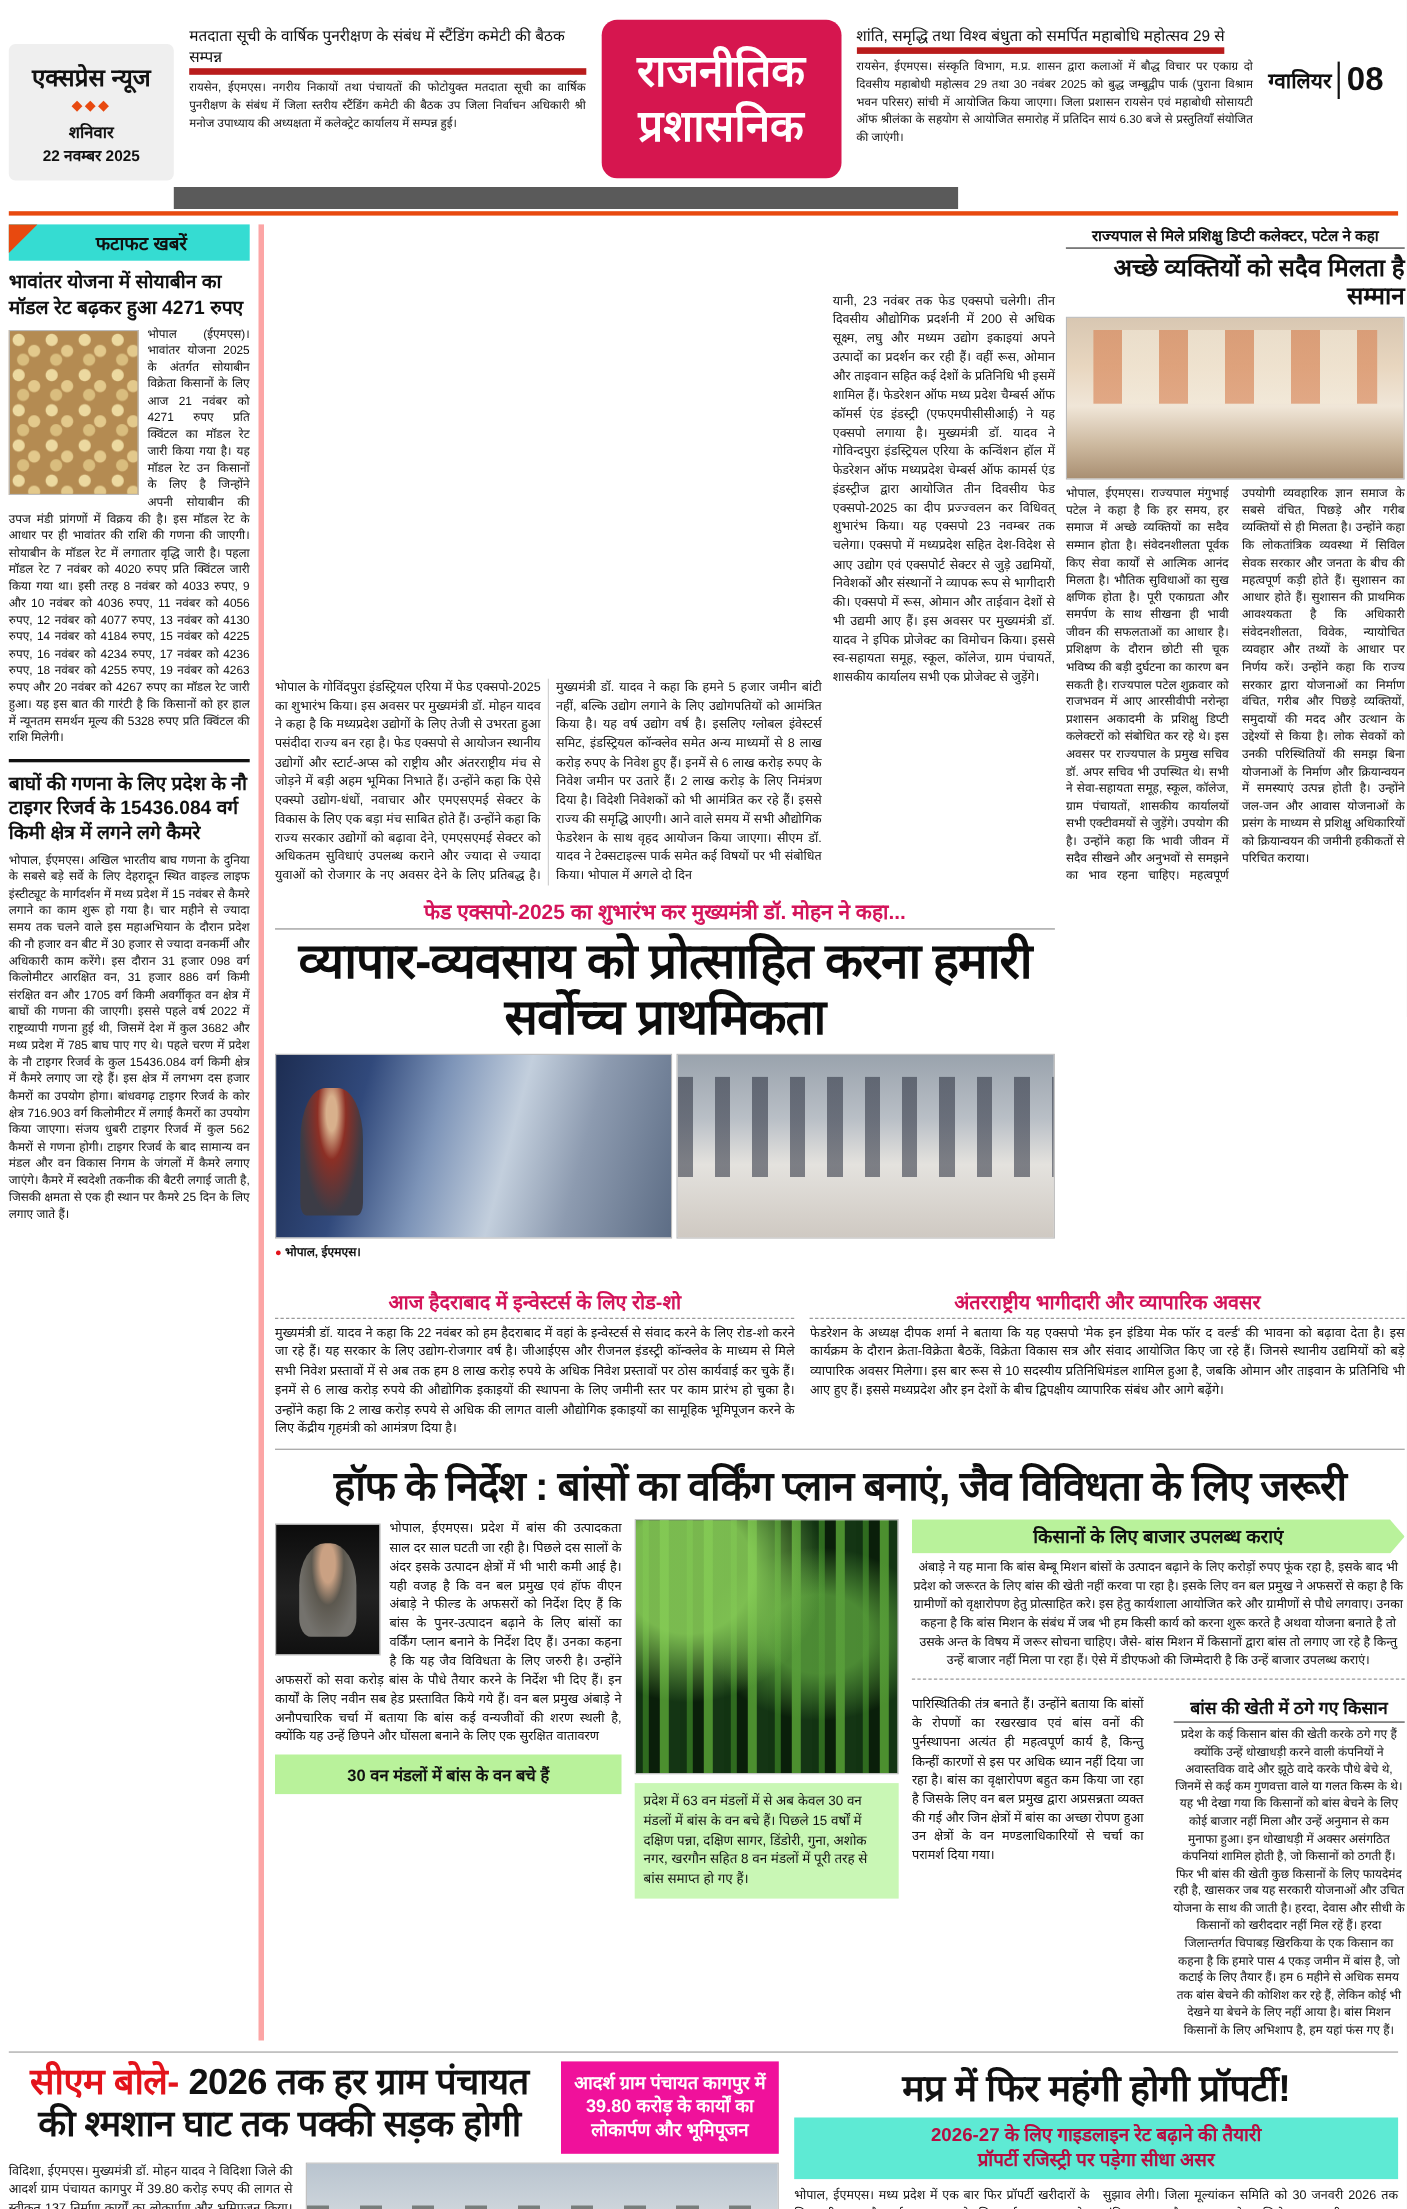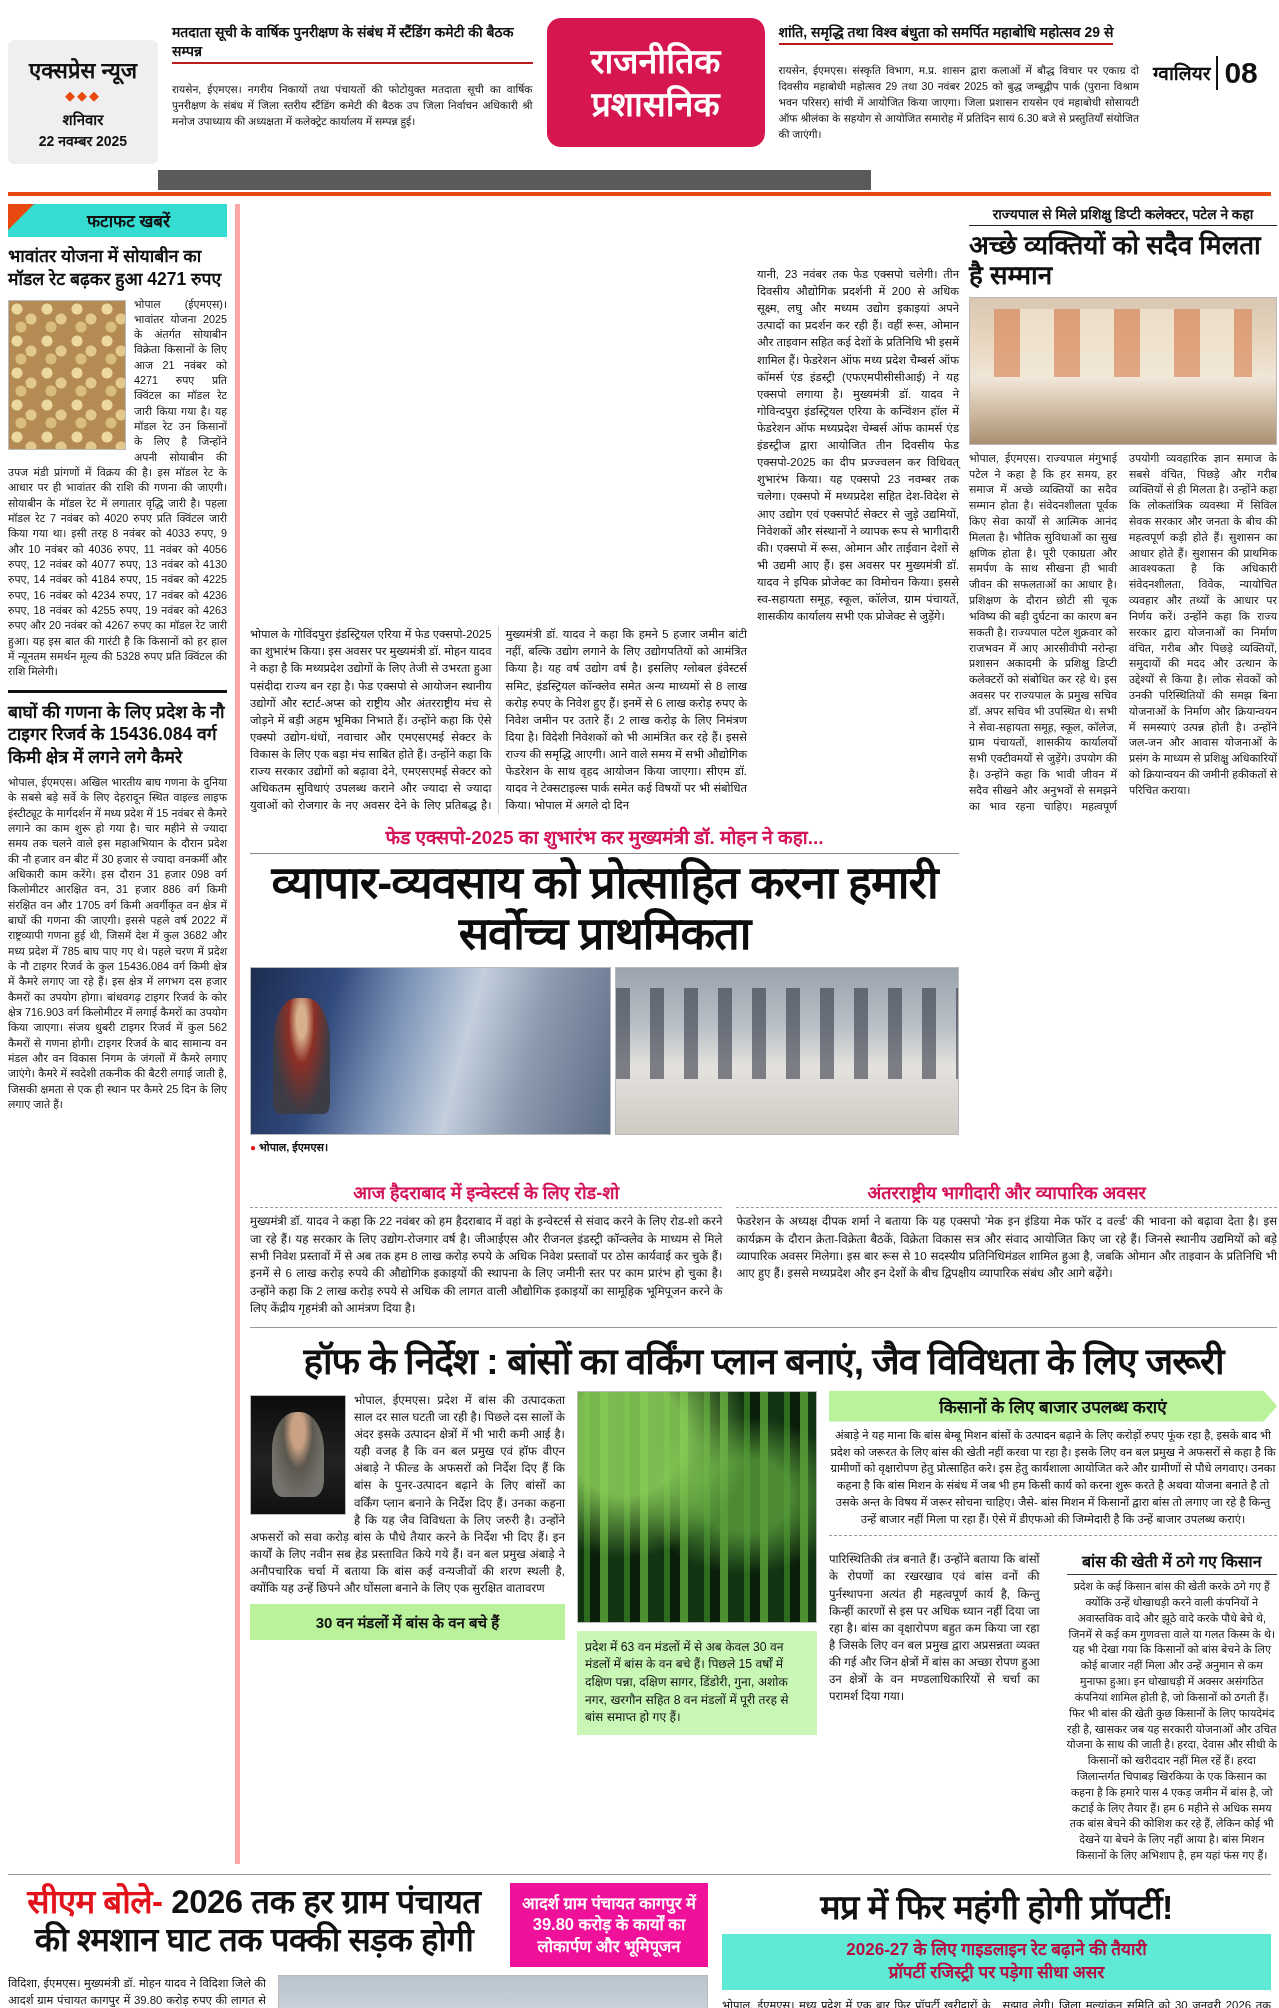--- a/index.html
+++ b/index.html
@@ -8,24 +8,24 @@
   *{box-sizing:border-box;}
   .just{text-align:justify;}
   
   .hdr{display:flex;gap:14px;align-items:flex-start;}
   .mast{width:150px;background:#efefef;border-radius:6px;text-align:center;padding:14px 4px;margin-top:32px;}
   .mast .t{font-size:22px;font-weight:800;}
   .mast .orn{color:#e8490f;font-size:13px;letter-spacing:2px;margin:4px 0;}
   .mast .d1{font-size:15px;font-weight:700;margin-top:6px;}
   .mast .d2{font-size:14px;font-weight:700;margin-top:2px;}
   .brief{flex:1;padding-top:14px;}
-  .brief-h{display:inline-block;font-size:14px;font-weight:700;border-bottom:2px solid #b91c1c;padding-bottom:2px;margin-bottom:18px;}
+  .brief-h{display:inline-block;font-size:14px;font-weight:400;border-bottom:6px solid #b91c1c;padding-bottom:2px;margin-bottom:5px;}
   .brief-b{font-size:10.6px;line-height:1.5;}
   .secbox{width:218px;background:#d6164f;border-radius:14px;color:#fff;text-align:center;
-          font-size:34px;font-weight:800;line-height:1.25;padding:22px 8px;margin-top:10px;}
+          font-size:40px;font-weight:800;line-height:1.25;padding:22px 8px;margin-top:10px;}
   .cityblk{width:118px;display:flex;align-items:center;gap:6px;margin-top:48px;}
   .cityblk .c{font-size:19px;font-weight:800;}
   .cityblk .bar{width:2px;height:34px;background:#111;}
   .cityblk .p{font-size:30px;font-weight:800;}
   .graybar{height:20px;background:#5a5a5a;margin:6px 400px 0 150px;}
   .orangerule{height:4px;background:#e8490f;margin:2px 0 8px 0;}
   
   .zone{display:grid;grid-template-columns:232px 1fr;gap:10px;}
   .leftcol{border-right:5px solid #fca5a5;padding-right:8px;font-size:11px;}
   .qn-head{position:relative;background:#35dcd2;text-align:center;font-size:17px;font-weight:800;
@@ -49,21 +49,21 @@
   .photos2{display:flex;gap:4px;margin-top:8px;}
   .ph-stage{flex:1.05;height:168px;background:linear-gradient(105deg,#1d2d52 0%,#31497b 22%,#7d94b8 40%,#c3cfdd 58%,#8d9bb0 75%,#5d6d85 100%);}
   .ph-stage:before{content:"";position:absolute;left:6%;top:18%;width:16%;height:70%;background:radial-gradient(ellipse at 50% 20%,#d8b08c 12%,#8c2f25 32%,#3c3c46 70%);border-radius:40% 40% 10% 10%;}
   .ph-aud{flex:1;height:168px;background:linear-gradient(180deg,#9aa3ad 0%,#b9bfc6 35%,#e4e2de 60%,#cfc9c2 100%);}
   .ph-aud:before{content:"";position:absolute;inset:0;background:repeating-linear-gradient(90deg,rgba(40,45,60,.55) 0 14px,rgba(0,0,0,0) 14px 34px);top:12%;height:55%;}
   .cap{font-size:11px;font-weight:800;margin:4px 0 6px 0;}
   .dot{color:#e3131b;font-size:10px;}
   .cols2{columns:2;column-gap:14px;column-rule:1px solid #ccc;font-size:11.4px;line-height:1.5;}
   .col3txt,.govcol{font-size:11.4px;line-height:1.5;}
   .gov .kick{display:block;text-align:center;font-size:13.8px;font-weight:800;border-bottom:1.5px solid #222;padding-bottom:2px;}
-  .gov .hl{font-size:26px;font-weight:800;text-align:left;line-height:1.15;margin:5px 0 6px 0;}
+  .gov .hl{font-size:22px;font-weight:800;text-align:right;line-height:1.15;margin:5px 0 6px 0;}
   .ph-raj{height:148px;background:linear-gradient(180deg,#d8c7b2 0%,#e8d6bf 30%,#f0e6d8 55%,#cbb79d 80%,#a98f72 100%);}
   .ph-raj:before{content:"";position:absolute;left:8%;top:8%;width:84%;height:46%;
      background:repeating-linear-gradient(90deg,#d77f4f 0 26px,#f3ead9 26px 60px);opacity:.6;}
   .govbody{columns:2;column-gap:12px;font-size:10.9px;line-height:1.45;margin-top:6px;}
   .boxesrow{display:grid;grid-template-columns:46% 1fr;gap:14px;margin-top:10px;}
   .substory .st{display:block;text-align:center;color:#d4145a;font-size:18px;font-weight:800;
                 border-bottom:1px dashed #999;padding-bottom:3px;margin-bottom:4px;}
   .substory .sb{font-size:11.6px;line-height:1.5;}
   
   .bamboo{border-top:1px solid #999;margin-top:10px;padding-top:6px;}

